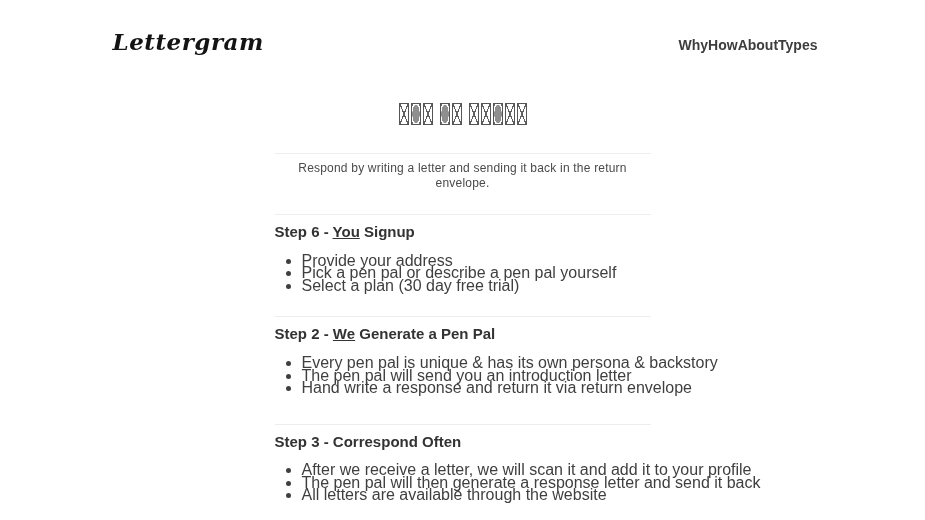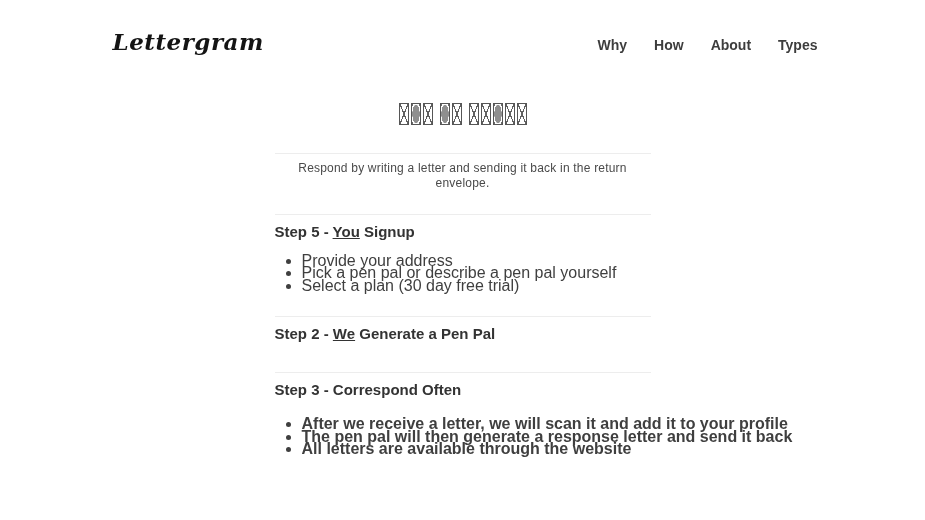--- a/index.html
+++ b/index.html
@@ -5,21 +5,21 @@
   * { margin:0; padding:0; box-sizing:border-box; }
   html,body { width:925px; height:520px; background:#ffffff; overflow:hidden;
               font-family:"Liberation Sans", sans-serif; }
 
   
   .header { width:710px; margin:0 auto; padding-top:29px;
             display:flex; justify-content:space-between; align-items:flex-end; }
   .logo { font-family:"DejaVu Serif", serif; font-style:italic; font-weight:bold;
           font-size:23px; line-height:25px; color:#141414; letter-spacing:.5px;
           margin-left:5px; cursor:pointer; }
-  .nav { display:flex; gap:27px; padding-bottom:2px; }
+  .nav { display:flex; padding-bottom:2px; }
   .nav-item { font-size:14px; line-height:14px; font-weight:bold; color:#3d3d3d;
               cursor:pointer; }
 
   
   .tofu-row { margin-top:49px; display:flex; justify-content:center; gap:7px;
               height:24px; }
   .tofu-group { display:flex; gap:2px; }
   .tofu { display:inline-block; width:10px; height:22px; border:1px solid #565656;
           background-image:
             linear-gradient(to top right,    transparent 46%, #606060 46%, #606060 54%, transparent 54%),
@@ -43,21 +43,21 @@
               line-height:15px; letter-spacing:.2px; }
   .subtitle div { white-space:nowrap; }
 
   .step-title { margin-top:8px; font-size:15px; line-height:17px; font-weight:bold;
                 color:#333333; white-space:nowrap; }
   .step-title .u { text-decoration:underline; }
 
   .bullets { margin-top:15px; list-style:disc outside; padding-left:27px;
              color:#3f3f3f; font-size:16px; line-height:12.4px; }
   .bullets li { white-space:nowrap; }
-  .bullets.tight { margin-top:20px;font-weight:bold; }
+  .bullets.tight { margin-top:14px; }
 
   .pal-link { display:inline-block; margin:7px 0 0 14px; font-size:11.5px;
               line-height:12px; color:#3b3b3b; text-decoration:underline;
               cursor:pointer; white-space:nowrap; }
 </style>
 </head>
 <body>
 
 <div class="header">
   <div class="logo">Lettergram</div>
@@ -93,32 +93,37 @@
   <div class="divider d1"></div>
 
   <div class="subtitle">
     <div>Respond by writing a letter and sending it back in the return</div>
     <div>envelope.</div>
   </div>
 
   <div class="divider d2"></div>
 
   <section>
-    <h2 class="step-title"><span>Step 5 - </span><span class="u">You</span><span> Signup</span></h2>
+    <h2 class="step-title"><span>Step 6 - </span><span class="u">You</span><span> Signup</span></h2>
     <ul class="bullets">
       <li>Provide your address</li>
       <li>Pick a pen pal or describe a pen pal yourself</li>
       <li>Select a plan (30 day free trial)</li>
     </ul>
   </section>
 
   <div class="divider d3"></div>
 
   <section>
     <h2 class="step-title"><span>Step 2 - </span><span class="u">We</span><span> Generate a Pen Pal</span></h2>
+    <ul class="bullets">
+      <li>Every pen pal is unique &amp; has its own persona &amp; backstory</li>
+      <li>The pen pal will send you an introduction letter</li>
+      <li>Hand write a response and return it via return envelope</li>
+    </ul>
   </section>
 
   <div class="divider d4"></div>
 
   <section>
     <h2 class="step-title"><span>Step 3 - </span><span class="u"></span><span>Correspond Often</span></h2>
     <ul class="bullets tight">
       <li>After we receive a letter, we will scan it and add it to your profile</li>
       <li>The pen pal will then generate a response letter and send it back</li>
       <li>All letters are available through the website</li>

